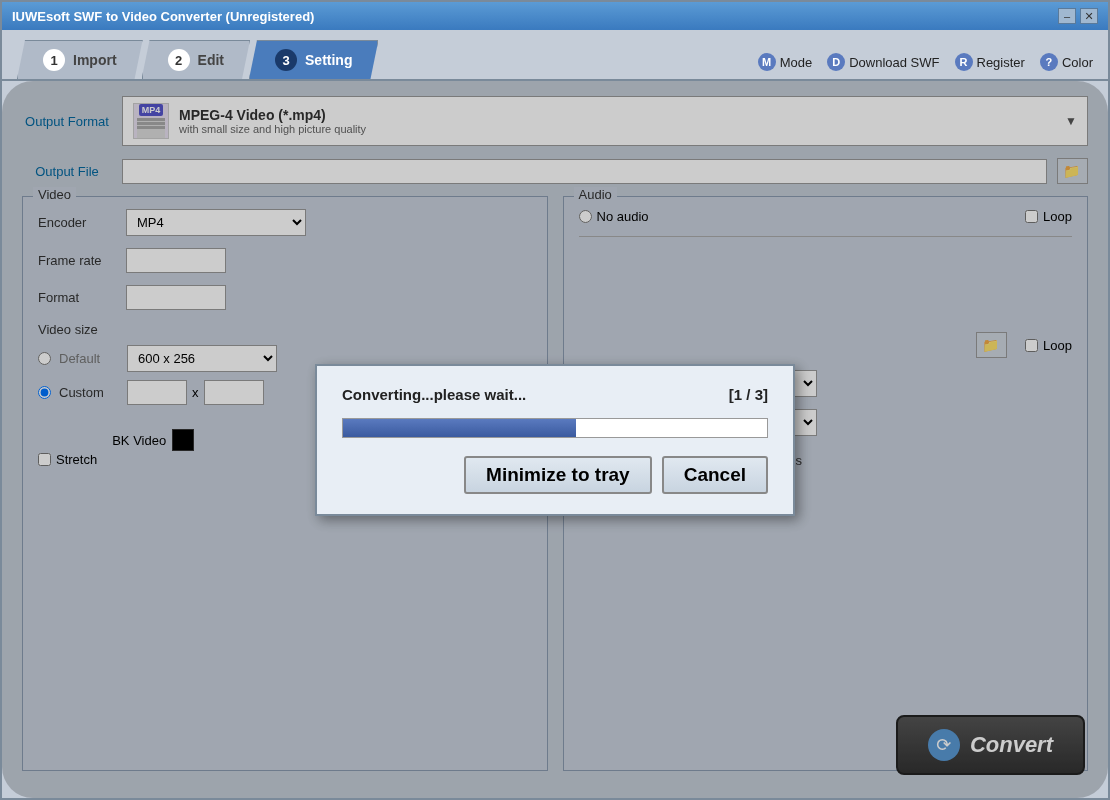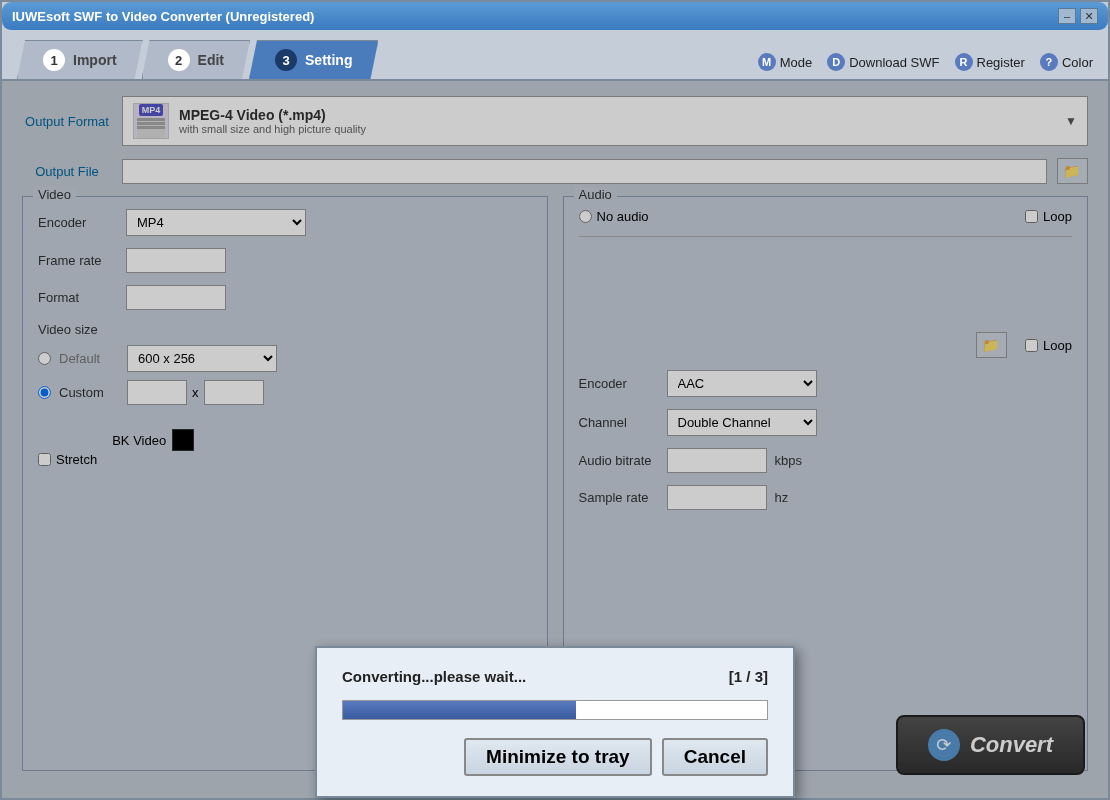--- a/index.html
+++ b/index.html
@@ -21,21 +21,20 @@
     }
     .title-bar {
       background: linear-gradient(to bottom, #5b9bd5, #3a7abf);
       color: white;
       padding: 6px 10px;
       display: flex;
       align-items: center;
       justify-content: space-between;
       font-size: 13px;
       font-weight: bold;
-      border-radius: 9px;
     }
     .title-bar-controls {
       display: flex;
       gap: 4px;
     }
     .title-btn {
       background: #a0b8d0;
       border: 1px solid #5a7a9a;
       color: #333;
       width: 18px;
@@ -340,23 +339,24 @@
       justify-content: center;
       color: white;
       font-size: 18px;
     }
     
     .dialog-overlay {
       position: absolute;
       top: 0; left: 0; right: 0; bottom: 0;
       background: rgba(0,0,0,0.2);
       display: flex;
-      align-items: flex-end;
+      align-items: center;
       justify-content: center;
       z-index: 100;
+      border-radius: 31px;
     }
     .dialog {
       background: #e8eef5;
       border: 2px solid #7a8a9a;
       padding: 20px 25px;
       min-width: 480px;
       box-shadow: 4px 4px 12px rgba(0,0,0,0.4);
     }
     .dialog-header {
       display: flex;

